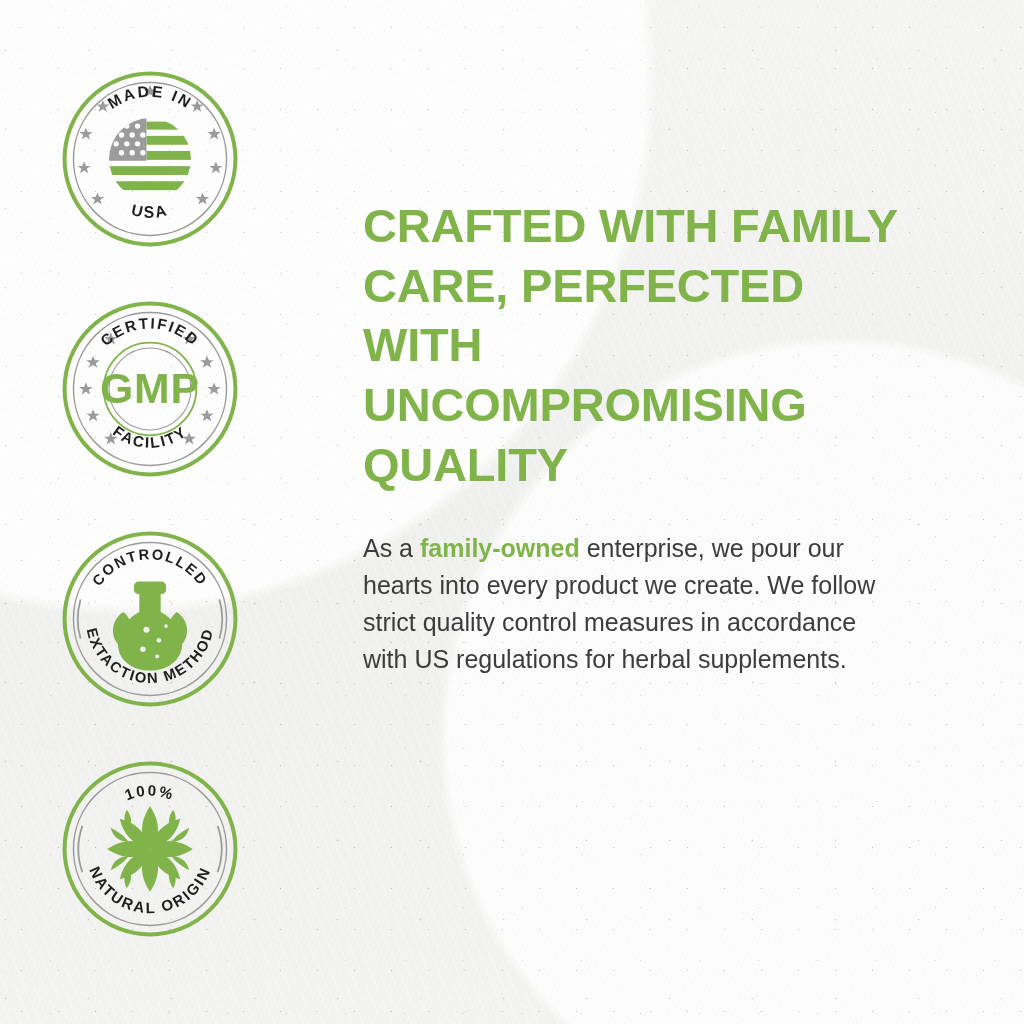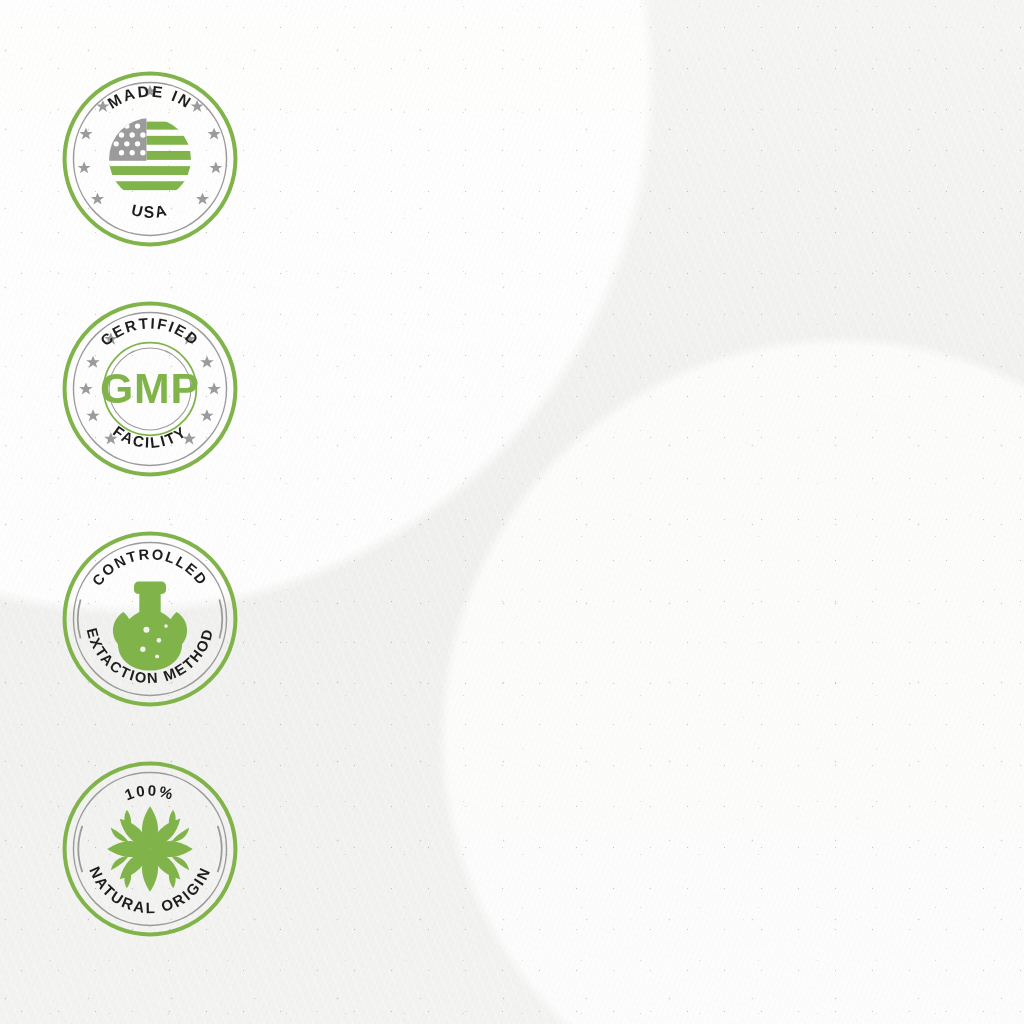--- a/index.html
+++ b/index.html
@@ -330,18 +330,20 @@
           <text font-family="Liberation Sans, sans-serif" font-size="17" font-weight="700" letter-spacing="2.4" fill="#1d1d1d">
             <textPath href="#arcBot4" startOffset="50%" text-anchor="middle">NATURAL ORIGIN</textPath>
           </text>
         </svg>
       </div>
 
     </div>
 
     <div id="text-column">
 
-
-
+      <h1 id="headline">CRAFTED WITH FAMILY CARE, PERFECTED WITH UNCOMPROMISING QUALITY</h1>
+
+
+      <p class="para" id="para-2"><span>As a </span><span class="hl">family-owned</span><span> enterprise, we pour our hearts into every product we create. We follow strict quality control measures in accordance with US regulations for herbal supplements.</span></p>
 
     </div>
   </div>
 </div>
 
 </body></html>

